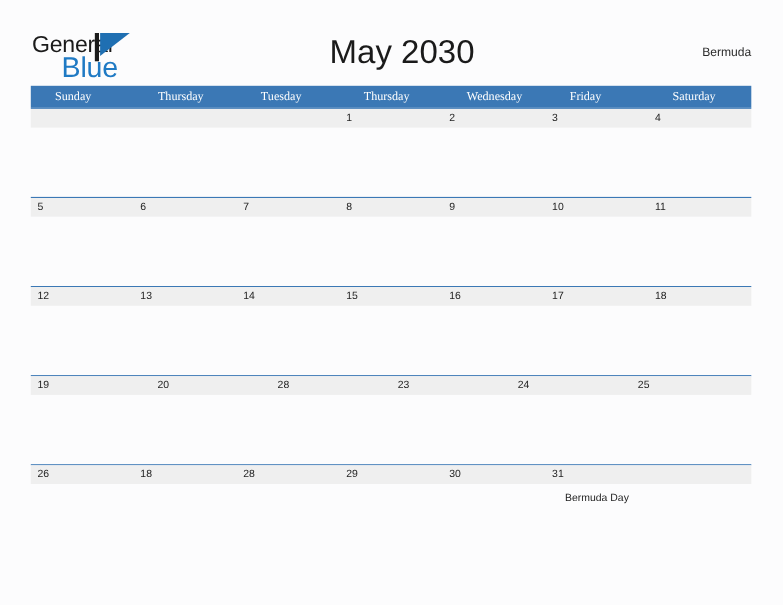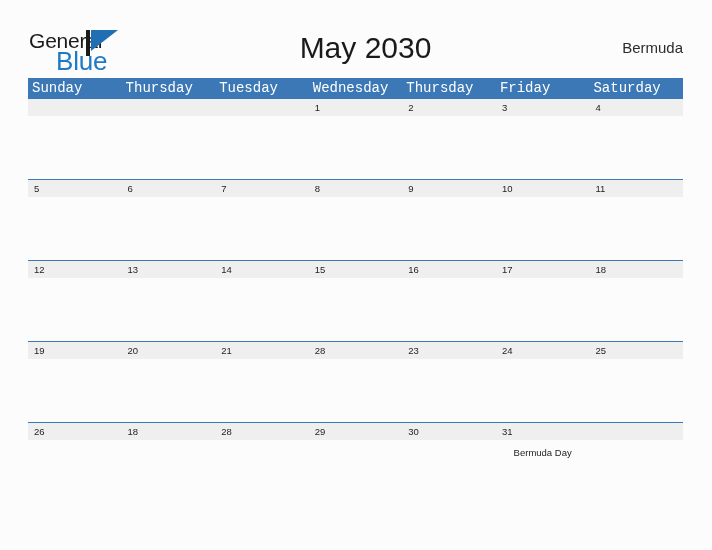--- a/index.html
+++ b/index.html
@@ -76,21 +76,21 @@
     font-family: "Liberation Sans", sans-serif;
     line-height: 44px;
     font-weight: normal;
     padding-left: 19px;
   }
 
   .cal-locale {
     position: absolute;
     right: 29px;
     top: 0;
-    font-size: 15px;
+    font-size: 11px;
     color: #2c2c2c;
     line-height: 44px;
     font-family: "Liberation Sans", sans-serif;
   }
 
   
   .cal {
     position: absolute;
     left: 28px;
     top: 78px;
@@ -99,24 +99,24 @@
 
   .weekdays {
     display: flex;
     width: 655px;
     height: 20px;
     background: #3b78b5;
   }
   .weekday {
     flex: 1 1 0;
     color: #ffffff;
-    font-size: 14px;
+    font-size: 11px;
     line-height: 20px;
-    padding-left: 4px;
-    font-family: Liberation Mono, monospace;
+    padding-left: 22px;
+    font-family: Liberation Serif, serif;
     white-space: nowrap;
     overflow: hidden;
   }
 
   .week {
     width: 655px;
     height: 81px;
     border-top: 1px solid #3b78b5;
     position: relative;
   }
@@ -182,22 +182,22 @@
     <div class="cal-title">May 2030</div>
     <div class="cal-locale">Bermuda</div>
   </div>
 
   <div class="cal">
 
     <div class="weekdays">
       <div class="weekday">Sunday</div>
       <div class="weekday">Thursday</div>
       <div class="weekday">Tuesday</div>
+      <div class="weekday">Thursday</div>
       <div class="weekday">Wednesday</div>
-      <div class="weekday">Thursday</div>
       <div class="weekday">Friday</div>
       <div class="weekday">Saturday</div>
     </div>
 
     <div class="week">
       <div class="week-dates">
         <div class="daycell empty"></div>
         <div class="daycell empty"></div>
         <div class="daycell empty"></div>
         <div class="daycell">
@@ -296,23 +296,20 @@
 
     <div class="week">
       <div class="week-dates">
         <div class="daycell">
             <span class="daynum">19</span>
           </div>
         <div class="daycell">
             <span class="daynum">20</span>
           </div>
         <div class="daycell">
-            <span class="daynum">21</span>
-          </div>
-        <div class="daycell">
             <span class="daynum">28</span>
           </div>
         <div class="daycell">
             <span class="daynum">23</span>
           </div>
         <div class="daycell">
             <span class="daynum">24</span>
           </div>
         <div class="daycell">
             <span class="daynum">25</span>

